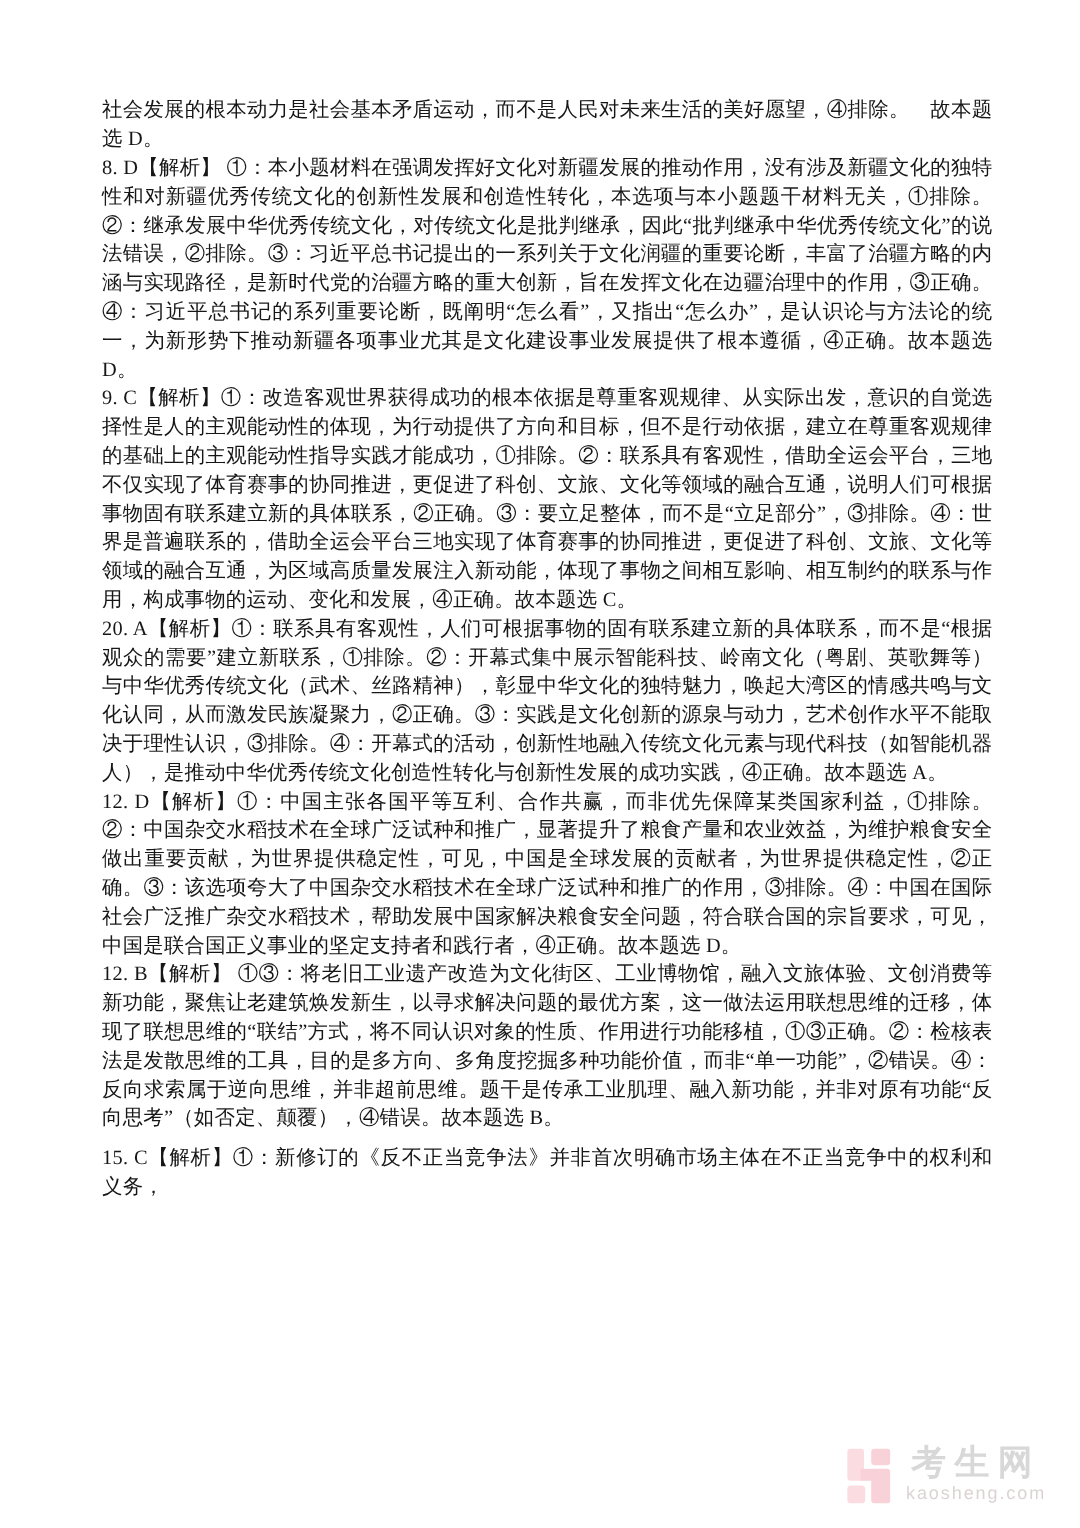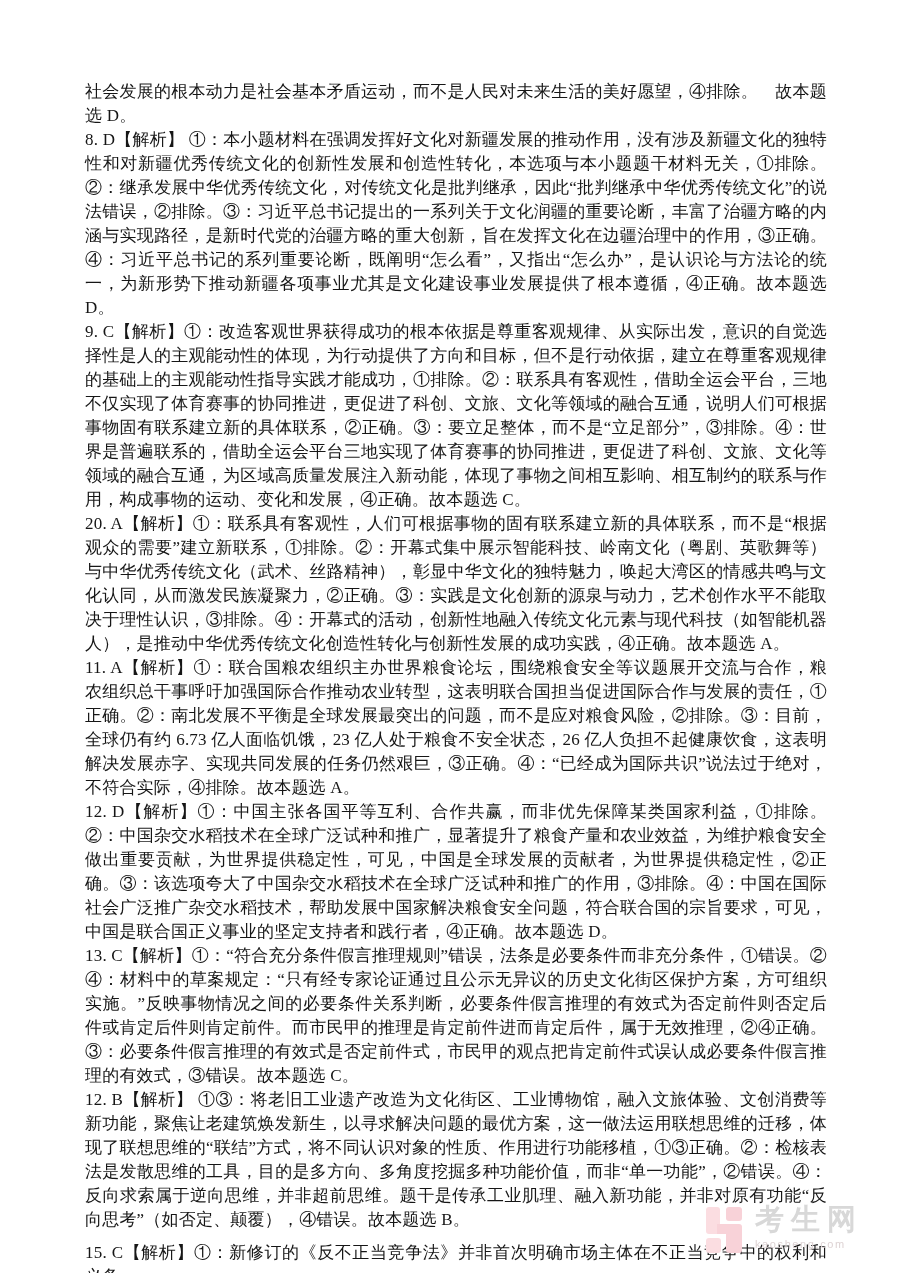--- a/index.html
+++ b/index.html
@@ -38,53 +38,51 @@
   .watermark {
     position: absolute;
     left: 706px;
     top: 1204px;
     display: flex;
     align-items: flex-start;
     gap: 13px;
     user-select: none;
   }
   .wm-logo { display: block; margin-top: 3px; }
-  .wm-textcol { display: flex; flex-direction: column; }
+  .wm-textcol { display: flex; flex-direction: column; text-align: center; }
   .wm-name {
     font-family: "Liberation Sans", "DejaVu Sans", sans-serif;
     font-weight: bold;
     font-size: 29px;
     line-height: 30px;
     letter-spacing: 7px;
     color: #d8d8d8;
     white-space: nowrap;
   }
   .wm-domain {
     font-family: "Liberation Sans", "DejaVu Sans", sans-serif;
-    font-size: 11px;
+    font-size: 15px;
     line-height: 15px;
     letter-spacing: 1.6px;
     color: #ddd2d3;
     margin-top: 3px;
     white-space: nowrap;
   }
 </style>
 </head>
 <body>
 
 <div class="page">
 
   <div class="text-block">
     <p>社会发展的根本动力是社会基本矛盾运动，而不是人民对未来生活的美好愿望，④排除。　故本题选 D。</p>
     <p>8. D【解析】 ①：本小题材料在强调发挥好文化对新疆发展的推动作用，没有涉及新疆文化的独特性和对新疆优秀传统文化的创新性发展和创造性转化，本选项与本小题题干材料无关，①排除。②：继承发展中华优秀传统文化，对传统文化是批判继承，因此“批判继承中华优秀传统文化”的说法错误，②排除。③：习近平总书记提出的一系列关于文化润疆的重要论断，丰富了治疆方略的内涵与实现路径，是新时代党的治疆方略的重大创新，旨在发挥文化在边疆治理中的作用，③正确。④：习近平总书记的系列重要论断，既阐明“怎么看”，又指出“怎么办”，是认识论与方法论的统一，为新形势下推动新疆各项事业尤其是文化建设事业发展提供了根本遵循，④正确。故本题选 D。</p>
     <p>9. C【解析】①：改造客观世界获得成功的根本依据是尊重客观规律、从实际出发，意识的自觉选择性是人的主观能动性的体现，为行动提供了方向和目标，但不是行动依据，建立在尊重客观规律的基础上的主观能动性指导实践才能成功，①排除。②：联系具有客观性，借助全运会平台，三地不仅实现了体育赛事的协同推进，更促进了科创、文旅、文化等领域的融合互通，说明人们可根据事物固有联系建立新的具体联系，②正确。③：要立足整体，而不是“立足部分”，③排除。④：世界是普遍联系的，借助全运会平台三地实现了体育赛事的协同推进，更促进了科创、文旅、文化等领域的融合互通，为区域高质量发展注入新动能，体现了事物之间相互影响、相互制约的联系与作用，构成事物的运动、变化和发展，④正确。故本题选 C。</p>
     <p>20. A【解析】①：联系具有客观性，人们可根据事物的固有联系建立新的具体联系，而不是“根据观众的需要”建立新联系，①排除。②：开幕式集中展示智能科技、岭南文化（粤剧、英歌舞等）与中华优秀传统文化（武术、丝路精神），彰显中华文化的独特魅力，唤起大湾区的情感共鸣与文化认同，从而激发民族凝聚力，②正确。③：实践是文化创新的源泉与动力，艺术创作水平不能取决于理性认识，③排除。④：开幕式的活动，创新性地融入传统文化元素与现代科技（如智能机器人），是推动中华优秀传统文化创造性转化与创新性发展的成功实践，④正确。故本题选 A。</p>
-    <p>11. A【解析】①：联合国粮农组织主办世界粮食论坛，围绕粮食安全等议题展开交流与合作，粮农组织总干事呼吁加强国际合作推动农业转型，这表明联合国担当促进国际合作与发展的责任，①正确。②：南北发展不平衡是全球发展最突出的问题，而不是应对粮食风险，②排除。③：目前，全球仍有约 6.73 亿人面临饥饿，23 亿人处于粮食不安全状态，26 亿人负担不起健康饮食，这表明解决发展赤字、实现共同发展的任务仍然艰巨，③正确。④：“已经成为国际共识”说法过于绝对，不符合实际，④排除。故本题选 A。</p>
     <p>12. D【解析】①：中国主张各国平等互利、合作共赢，而非优先保障某类国家利益，①排除。②：中国杂交水稻技术在全球广泛试种和推广，显著提升了粮食产量和农业效益，为维护粮食安全做出重要贡献，为世界提供稳定性，可见，中国是全球发展的贡献者，为世界提供稳定性，②正确。③：该选项夸大了中国杂交水稻技术在全球广泛试种和推广的作用，③排除。④：中国在国际社会广泛推广杂交水稻技术，帮助发展中国家解决粮食安全问题，符合联合国的宗旨要求，可见，中国是联合国正义事业的坚定支持者和践行者，④正确。故本题选 D。</p>
-    <p>13. C【解析】①：“符合充分条件假言推理规则”错误，法条是必要条件而非充分条件，①错误。②④：材料中的草案规定：“只有经专家论证通过且公示无异议的历史文化街区保护方案，方可组织实施。”反映事物情况之间的必要条件关系判断，必要条件假言推理的有效式为否定前件则否定后件或肯定后件则肯定前件。而市民甲的推理是肯定前件进而肯定后件，属于无效推理，②④正确。③：必要条件假言推理的有效式是否定前件式，市民甲的观点把肯定前件式误认成必要条件假言推理的有效式，③错误。故本题选 C。</p>
     <p>12. B【解析】 ①③：将老旧工业遗产改造为文化街区、工业博物馆，融入文旅体验、文创消费等新功能，聚焦让老建筑焕发新生，以寻求解决问题的最优方案，这一做法运用联想思维的迁移，体现了联想思维的“联结”方式，将不同认识对象的性质、作用进行功能移植，①③正确。②：检核表法是发散思维的工具，目的是多方向、多角度挖掘多种功能价值，而非“单一功能”，②错误。④：反向求索属于逆向思维，并非超前思维。题干是传承工业肌理、融入新功能，并非对原有功能“反向思考”（如否定、颠覆），④错误。故本题选 B。</p>
     <p class="gap-before">15. C【解析】①：新修订的《反不正当竞争法》并非首次明确市场主体在不正当竞争中的权利和义务，</p>
   </div>
 
   <div class="watermark">
     <svg class="wm-logo" width="36" height="46" viewBox="0 0 36 46" aria-hidden="true">
       <rect x="0" y="0" width="14" height="27" rx="3" fill="#fbdde1"></rect>
       <rect x="20" y="0" width="16" height="14" rx="3" fill="#f8d2d8"></rect>
       <rect x="11" y="17" width="12" height="10" rx="0" fill="#f8d2d8"></rect>
       <rect x="20" y="17" width="16" height="29" rx="3" fill="#f8d2d8"></rect>

